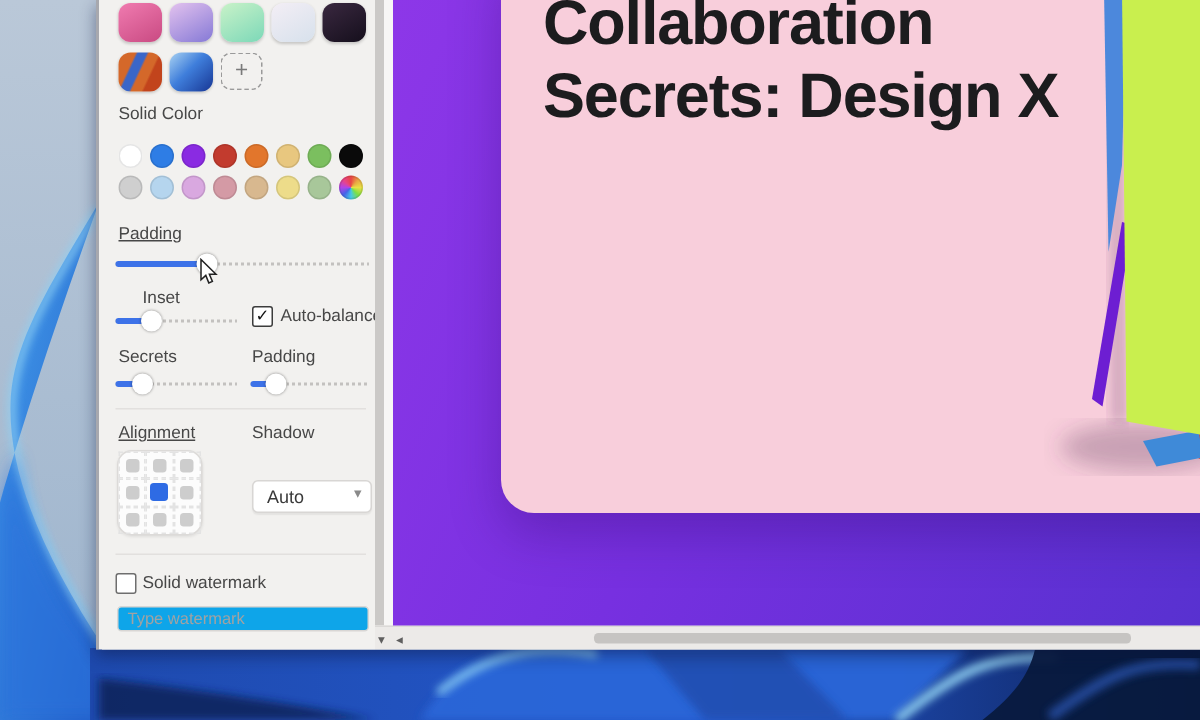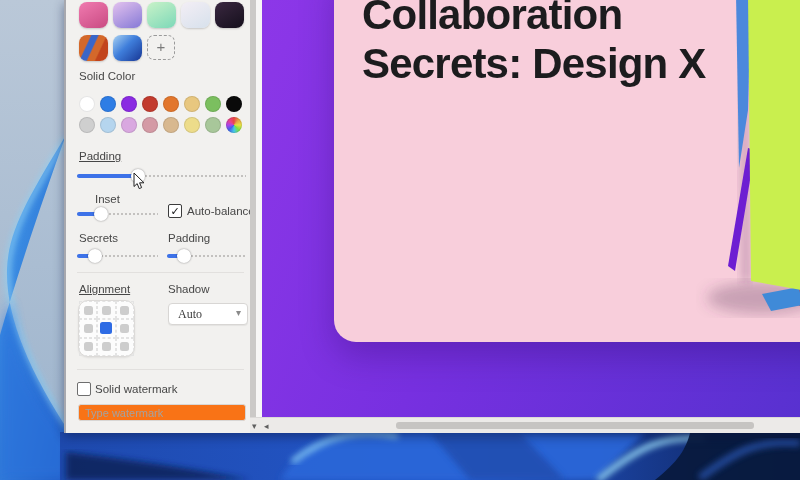--- a/index.html
+++ b/index.html
@@ -37,26 +37,26 @@
 
   .divider{position:absolute;left:9px;width:167px;height:1px;background:#e2e0de;}
 
   #align-grid{position:absolute;left:10px;top:300px;width:55px;height:55px;background:#fcfcfc;
       border:1px solid #dcdad8;border-radius:10px;display:grid;
       grid-template-columns:1fr 1fr 1fr;grid-template-rows:1fr 1fr 1fr;box-shadow:0 1px 2px rgba(0,0,0,.08);}
   #align-grid .cell{border:1px dashed #e3e3e3;display:flex;align-items:center;justify-content:center;}
   #align-grid .dot{width:9px;height:9px;border-radius:2.5px;background:#cdcdcd;}
   #align-grid .cell.sel .dot{width:12px;height:12px;background:#2e6be4;}
 
-  #ratio-select{position:absolute;left:100px;top:303px;width:78px;height:20px;background:#fff;
-      border:1px solid #d8d6d4;border-radius:4px;box-shadow:0 1px 1px rgba(0,0,0,.06);font-family:Liberation Serif, serif;}
+  #ratio-select{position:absolute;left:100px;top:320px;width:78px;height:20px;background:#fff;
+      border:1px solid #d8d6d4;border-radius:4px;box-shadow:0 1px 1px rgba(0,0,0,.06);}
   #ratio-select .val{position:absolute;left:9px;top:3px;font-size:12px;color:#3a3a3a;}
   #ratio-select .chev{position:absolute;right:6px;top:3px;font-size:10px;color:#8a8a8a;}
 
-  #wm-input{position:absolute;left:10px;top:404px;width:168px;height:17px;background:#f97316;
+  #wm-input{position:absolute;left:10px;top:404px;width:168px;height:17px;background:#0ea5e9;
       border:1px solid #d8d6d4;border-radius:3px;box-sizing:border-box;font-size:11px;color:#333;
       padding:0 6px;font-family:"Liberation Sans",sans-serif;}
   #wm-input::placeholder{color:#a2a2a2;}
 
   
   #vscroll{position:absolute;left:184px;top:0;width:6px;height:417px;background:#cbc9c7;}
   #canvas-gap{position:absolute;left:190px;top:0;width:6px;height:417px;background:#f7f6f5;}
   #hscroll{position:absolute;left:184px;top:417px;width:552px;height:16px;background:#eceae8;
            border-top:1px solid #dbd9d7;box-sizing:border-box;}
   #hscroll .hthumb{position:absolute;left:146px;top:4px;width:358px;height:7px;background:#c6c4c2;border-radius:3px;}

